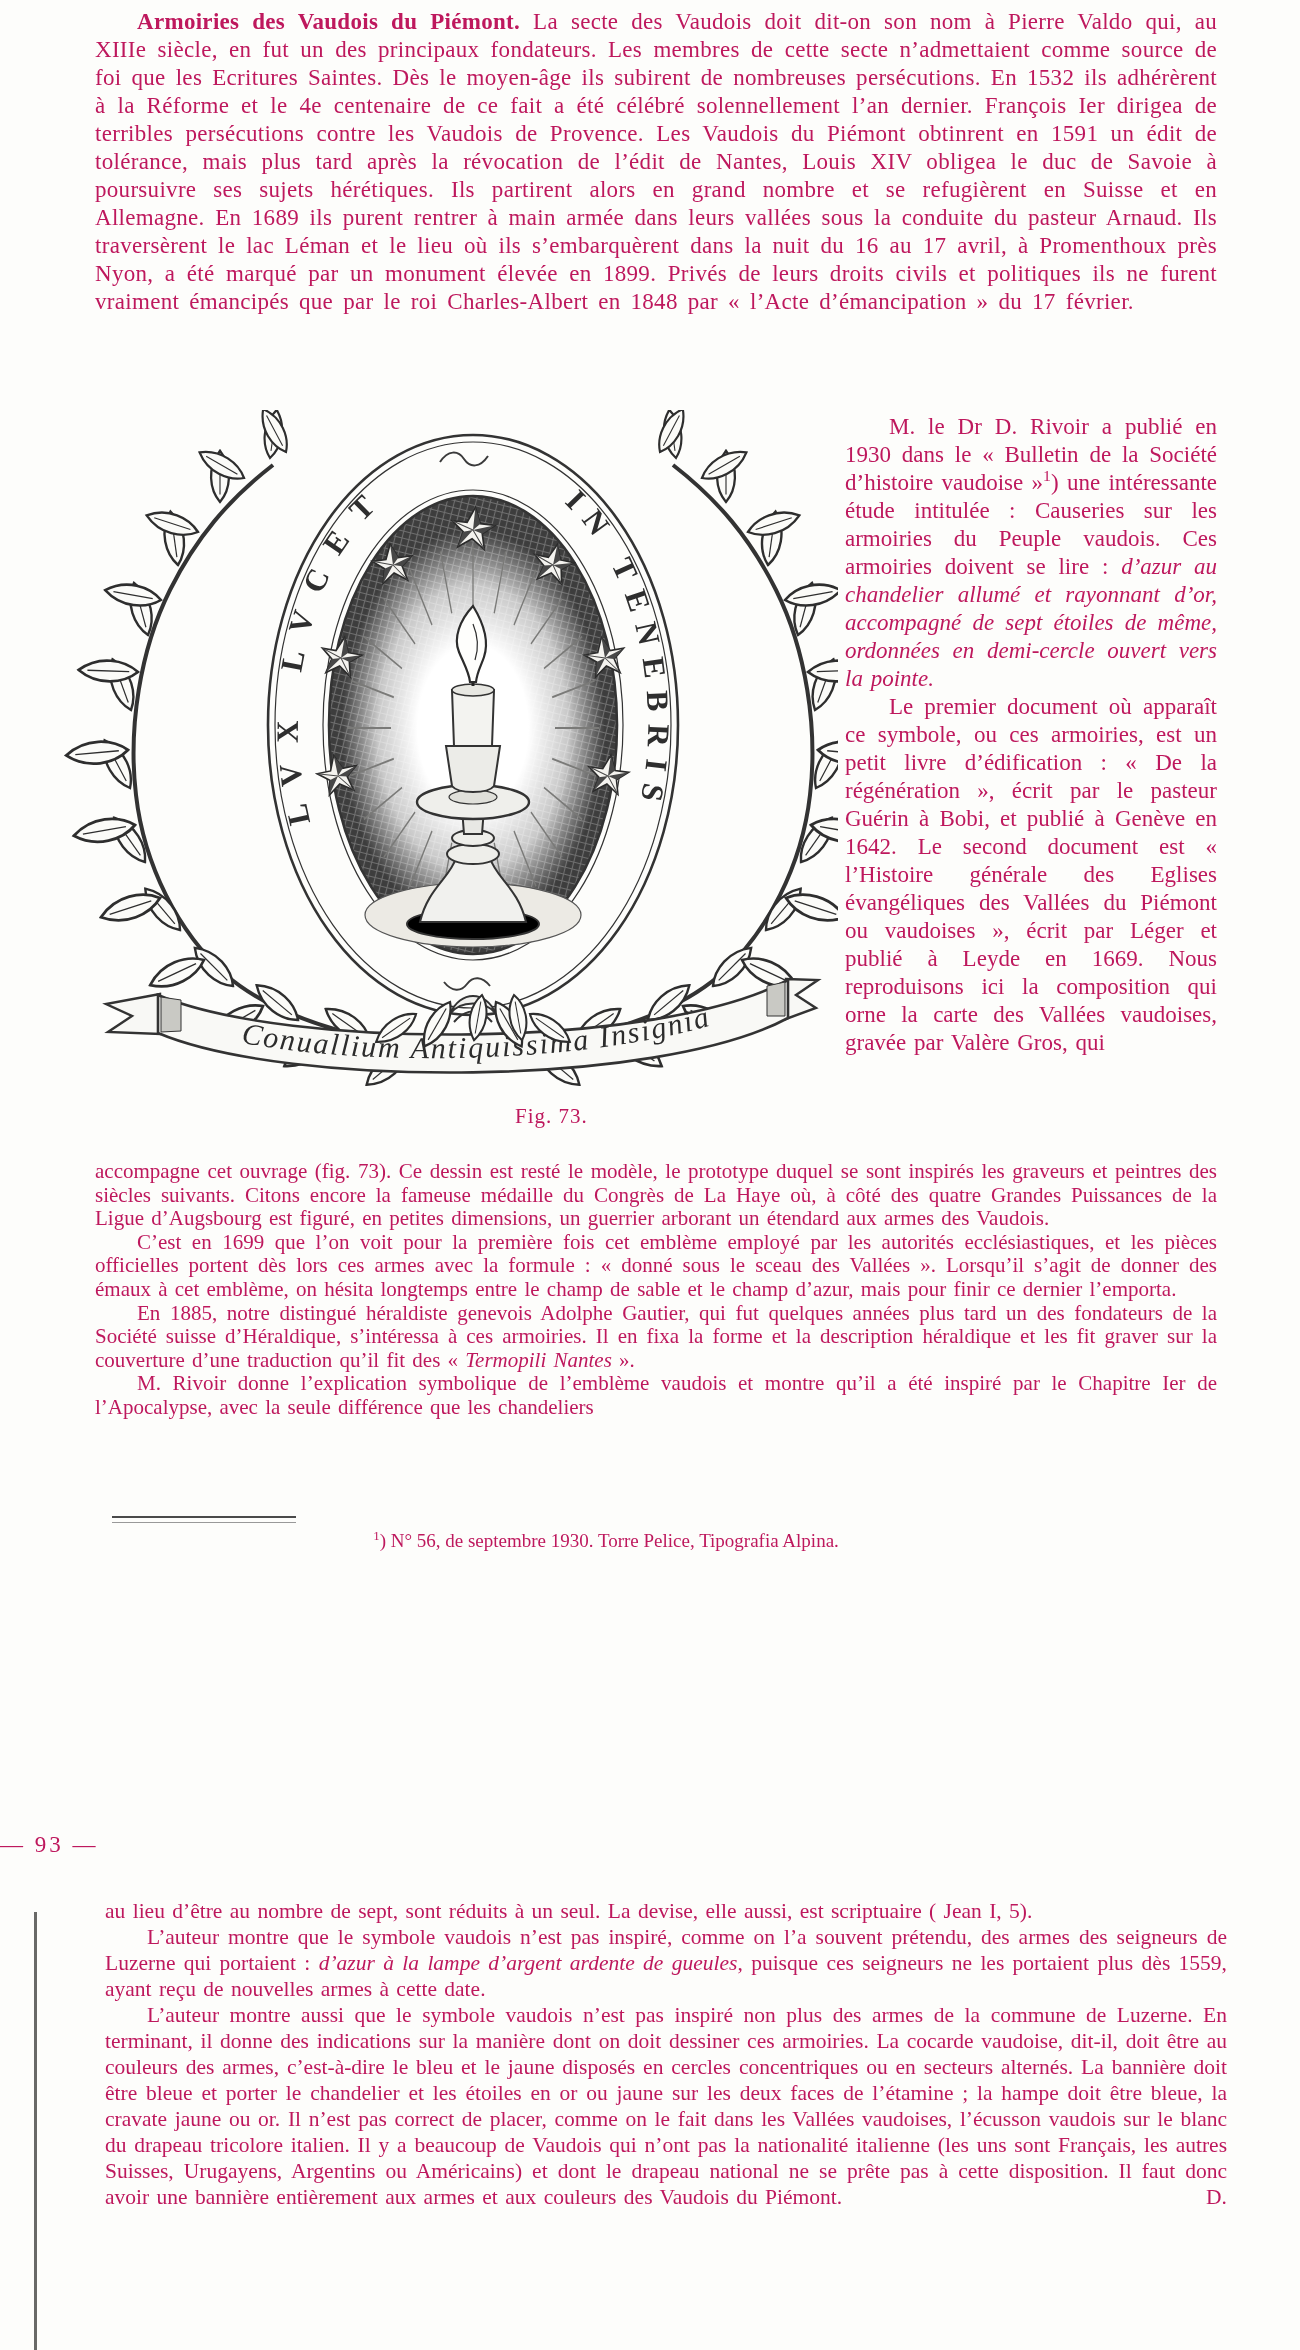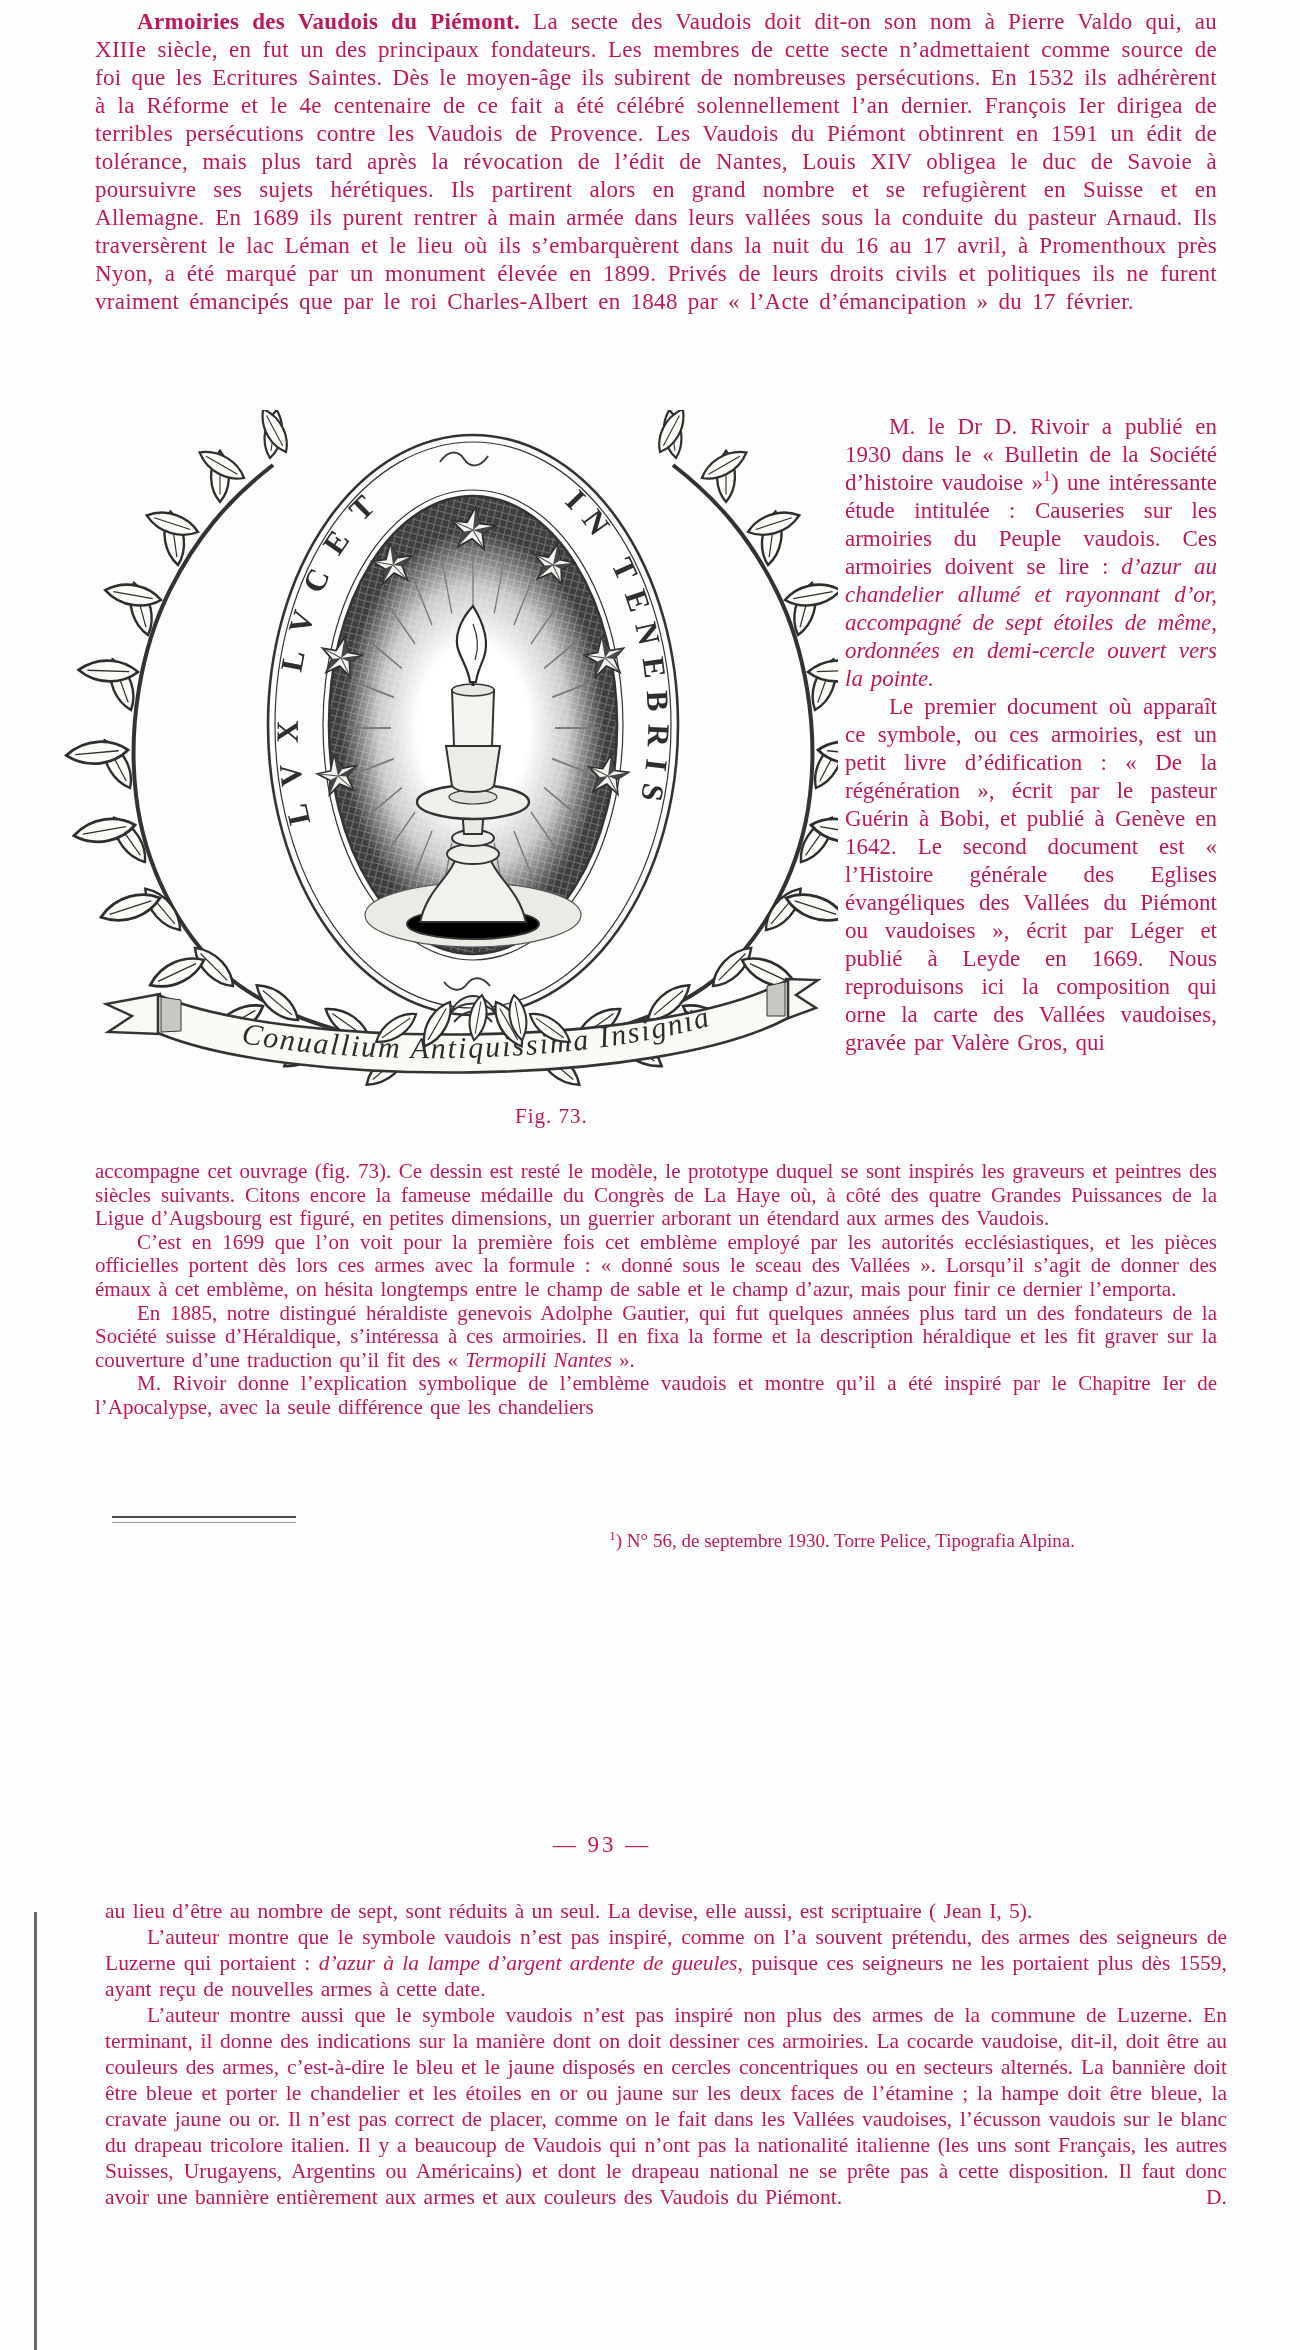--- a/index.html
+++ b/index.html
@@ -16,22 +16,22 @@
   .col{left:845px; top:413px; width:372px; font-size:23px; line-height:28px; word-spacing:2px;}
   .col p{text-indent:44px;}
   .cont{left:95px; top:1160px; width:1122px; font-size:21px; line-height:23.6px; word-spacing:2px;}
   .cont p.ind{text-indent:42px;}
   .it{font-style:italic;}
   .b{font-weight:bold;}
   sup{font-size:68%; line-height:0; vertical-align:super;}
   .figwrap{position:absolute; left:48px; top:410px; width:790px; height:700px;}
   .figcaption{position:absolute; left:515px; top:1104px; width:170px; text-align:left; font-size:21px; letter-spacing:1px;}
   .footrule{position:absolute; left:112px; top:1516px; width:184px; height:4px; border-top:2px solid #4a4a4a; border-bottom:1px solid #999;}
-  .footnote{position:absolute; left:95px; top:1530px; width:980px; font-size:19px; text-indent:42px; text-align:right;}
-  .pageno{position:absolute; left:0; top:1832px; width:1204px; text-align:center; font-size:23px; letter-spacing:3px;}
+  .footnote{position:absolute; left:95px; top:1530px; width:980px; font-size:19px; text-indent:42px; text-align:center;}
+  .pageno{position:absolute; left:0; top:1832px; width:1204px; text-align:left; font-size:23px; letter-spacing:3px;}
   .page2{left:105px; top:1898px; width:1122px; font-size:21.5px; line-height:26px; word-spacing:2px;}
   .page2 p.ind{text-indent:42px;}
   .sig{float:right; font-weight:normal;}
   .gutter{position:absolute; left:34px; top:1912px; width:3px; height:438px; background:#4f4f4c; opacity:.85;}
   .motto{font-family:"Liberation Serif", serif; font-weight:bold; font-size:31px; fill:#2e2e2e;}
   .bannertext{font-family:"Liberation Serif", serif; font-style:italic; font-size:30px; fill:#2c2c2c;}
 </style>
 </head>
 <body>
 

